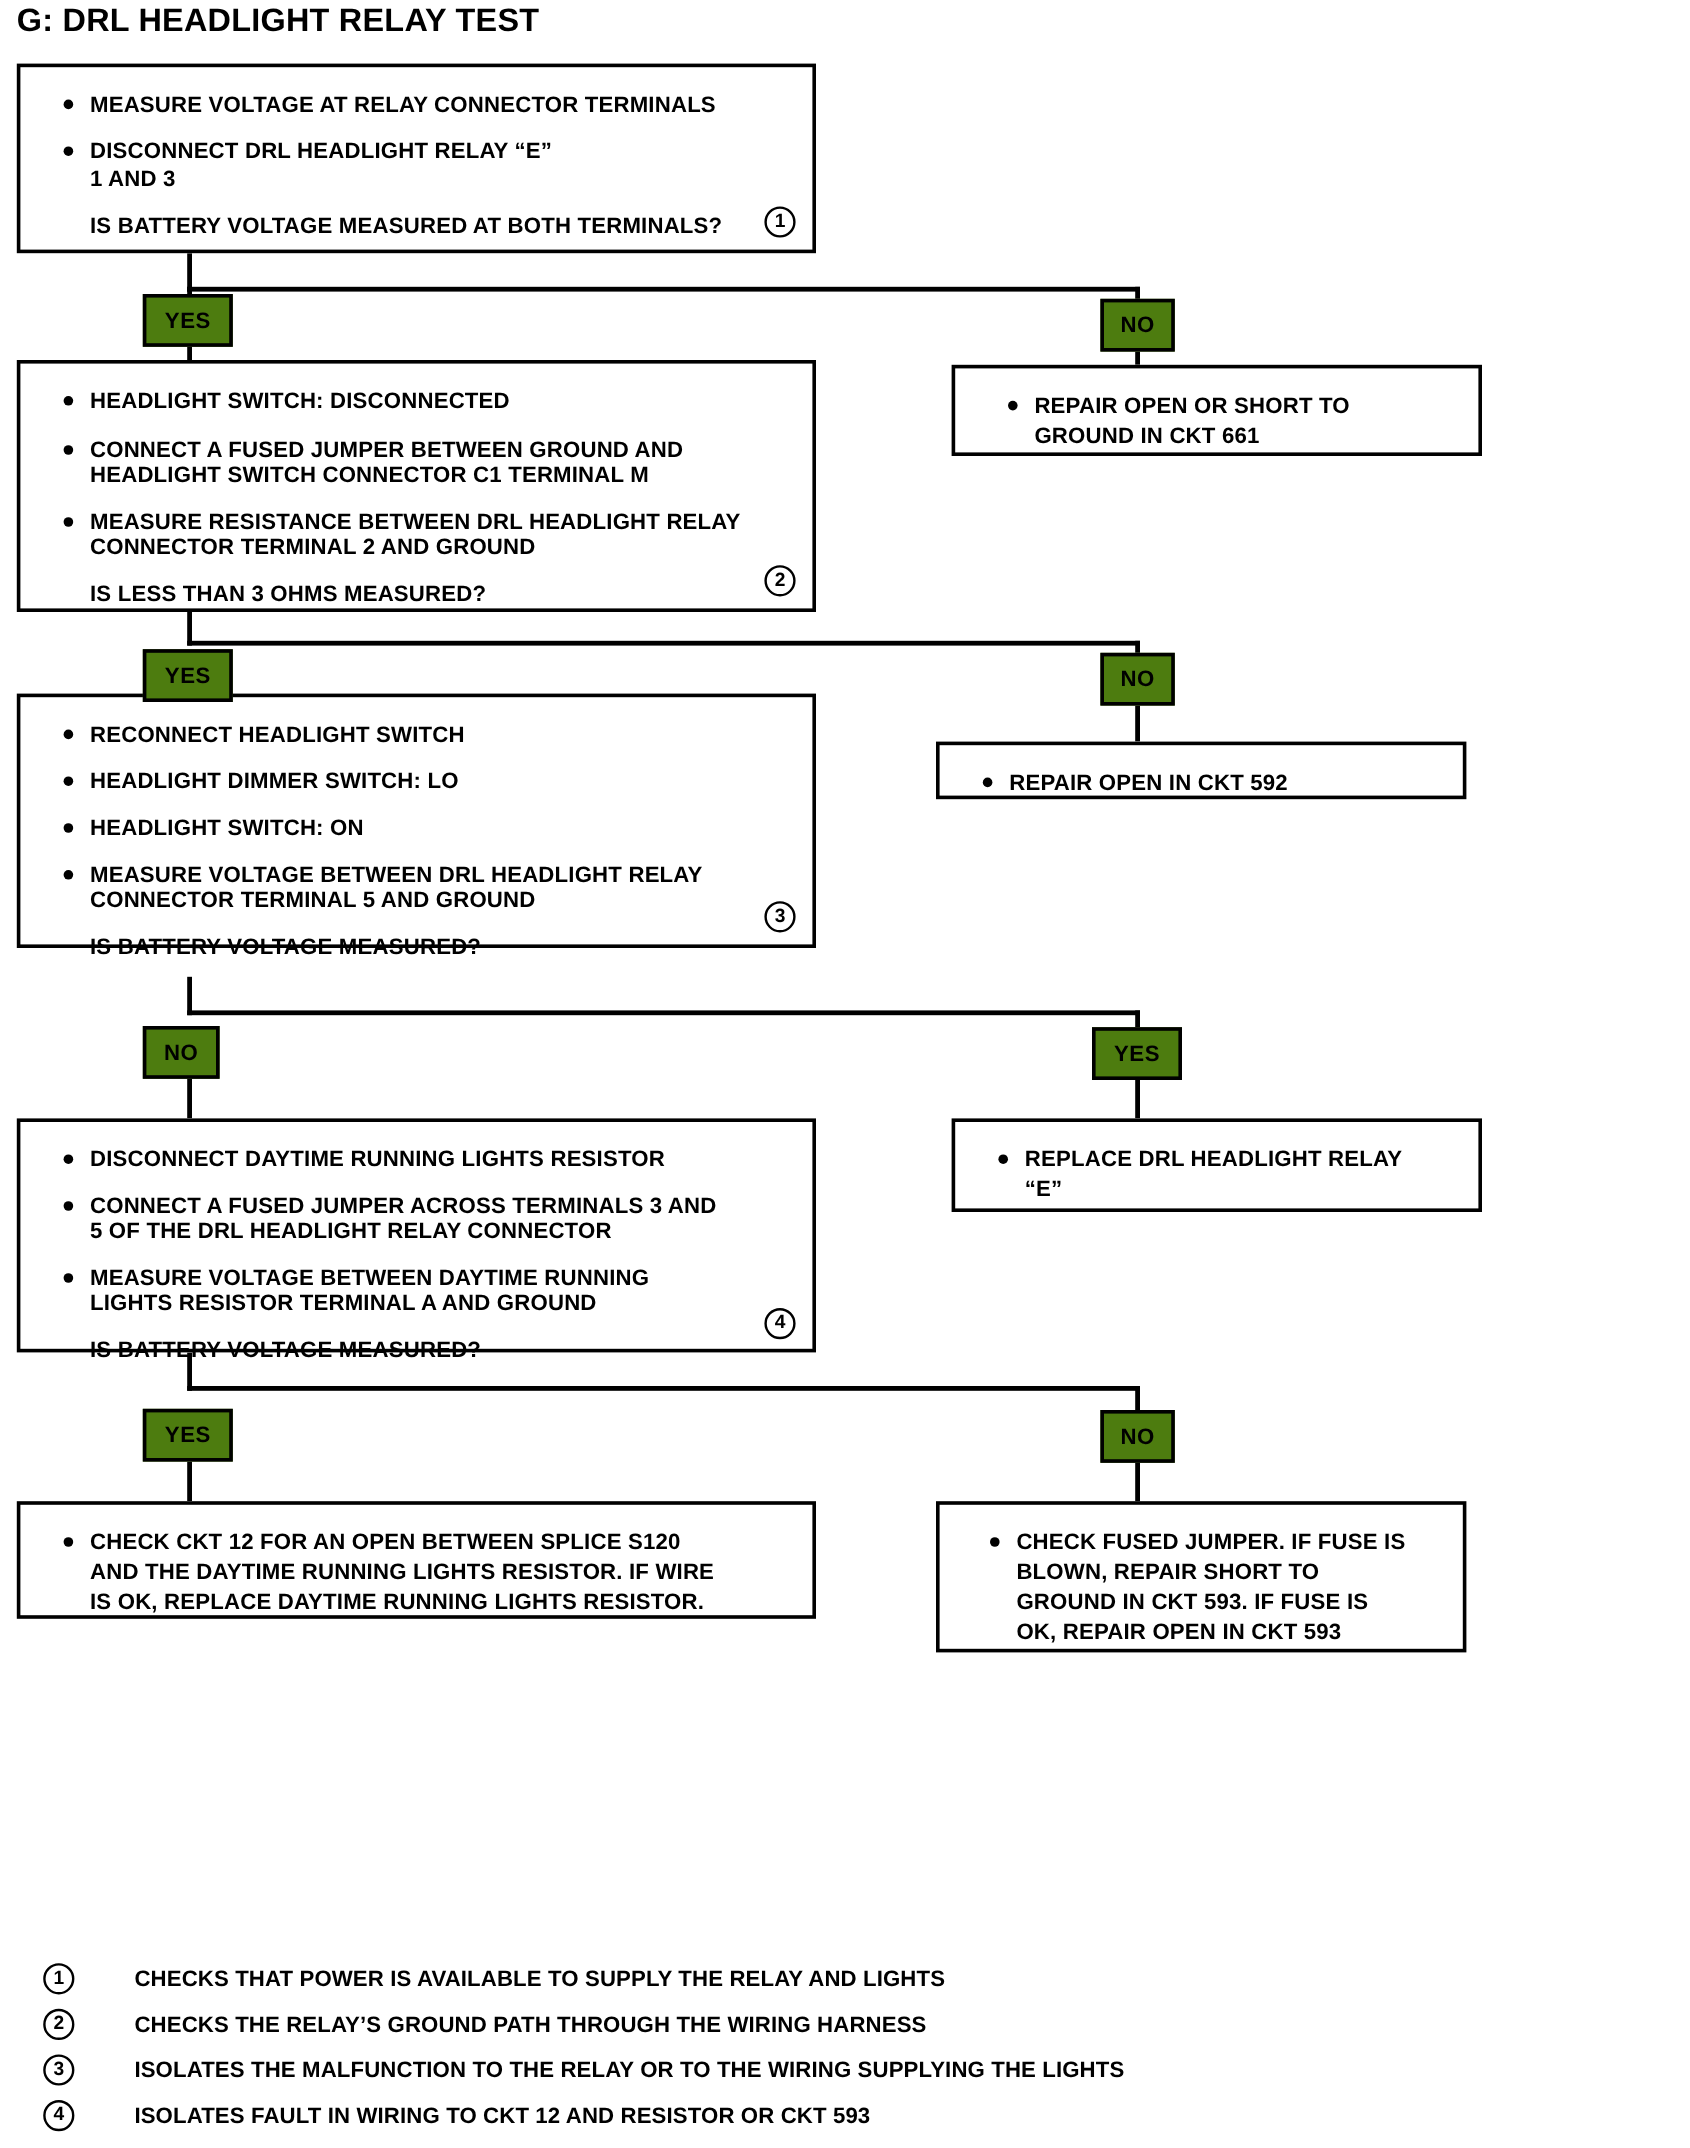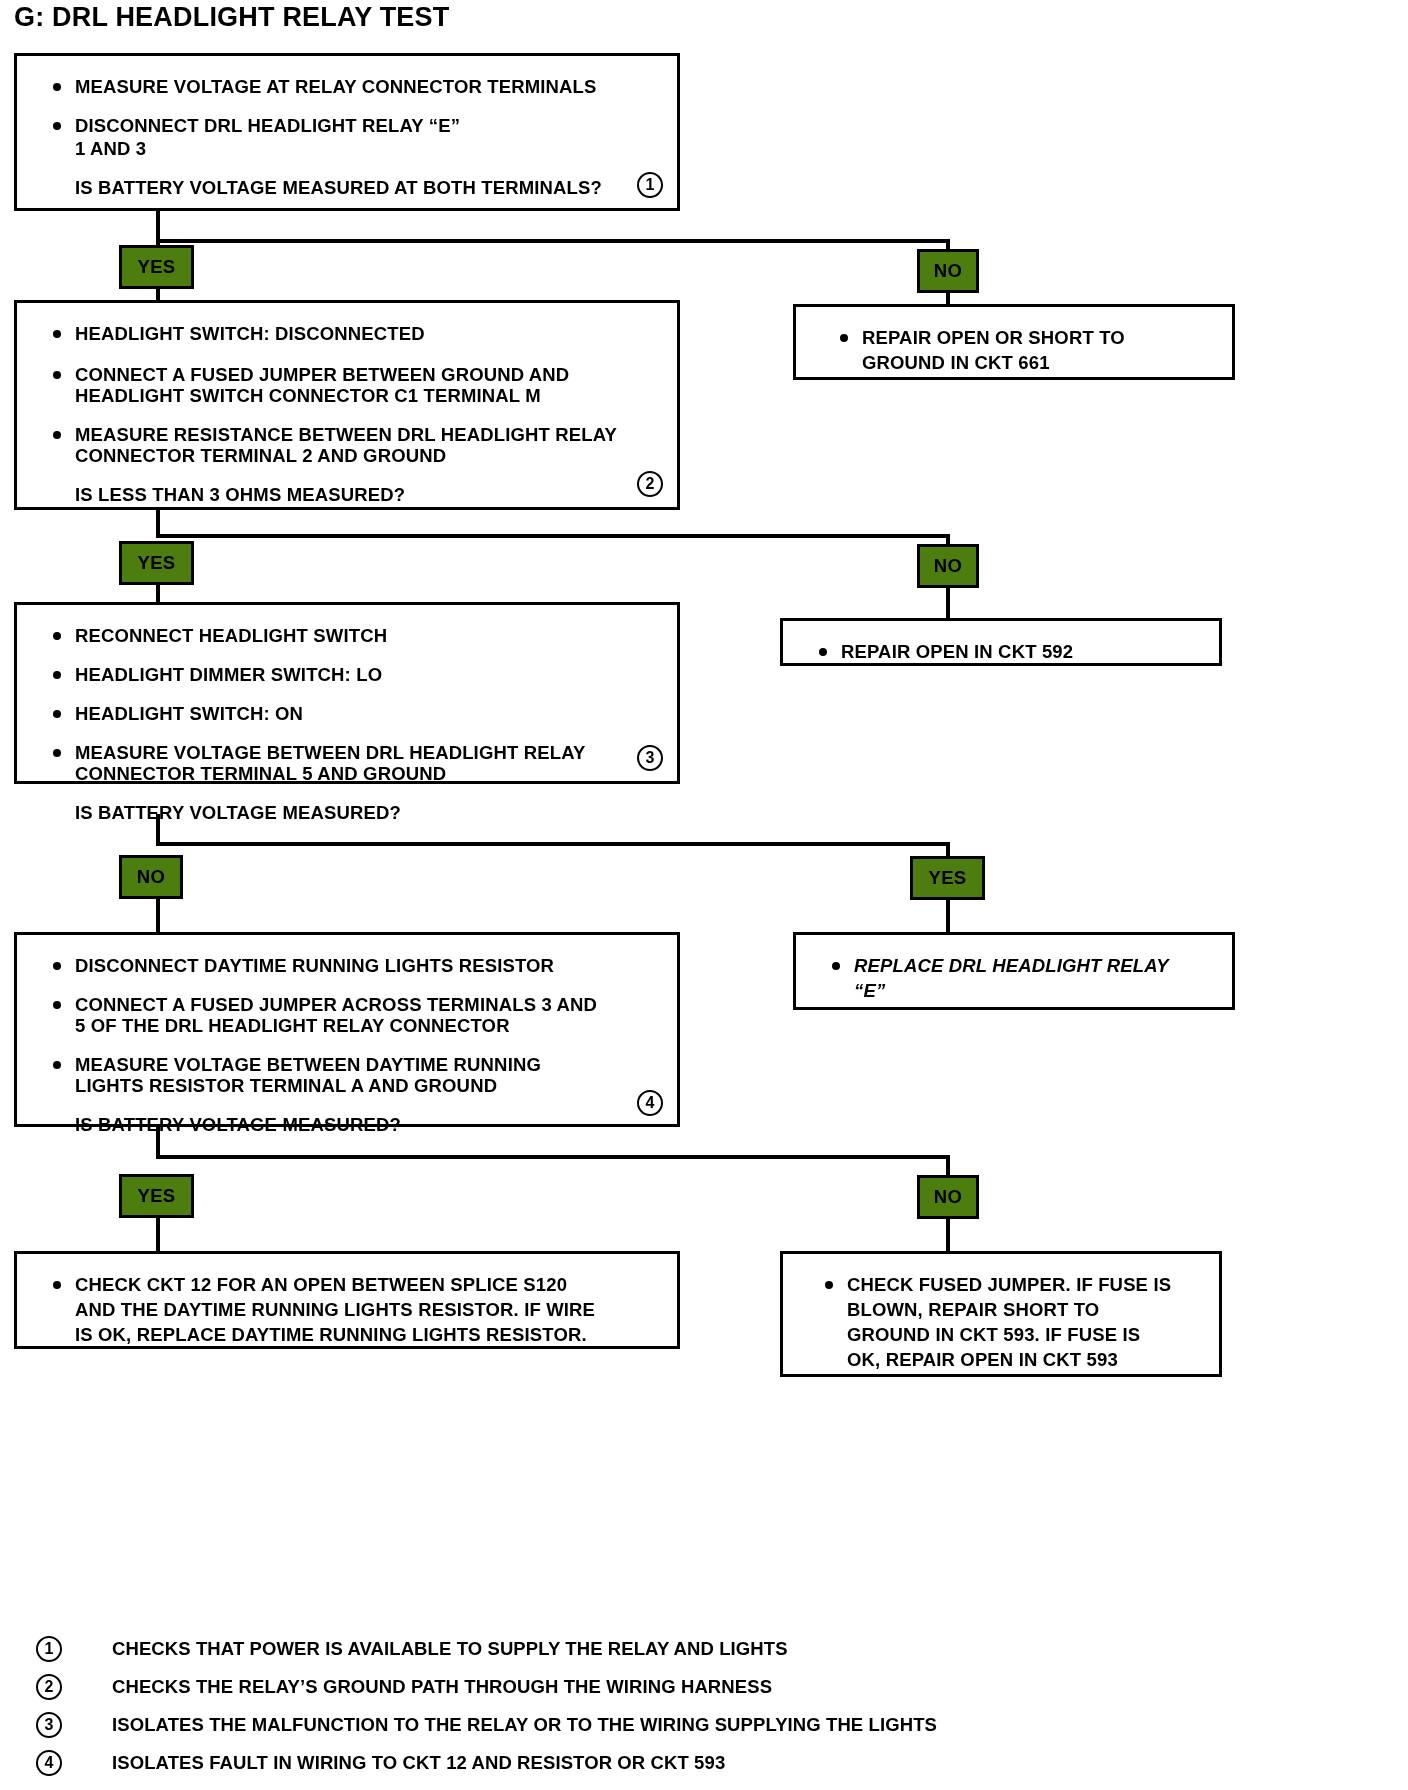--- a/index.html
+++ b/index.html
@@ -180,21 +180,21 @@
   <div class="ln lnv" style="left:156px; top:510px; height:28px;"></div>
   <div class="ln lnh" style="left:156px; top:534px; width:794px;"></div>
   <div class="ln lnv" style="left:946px; top:534px; height:10px;"></div>
 
   <div class="ynbox" style="left:119px; top:541px; width:75px; height:44px;">YES</div>
   <div class="ynbox" style="left:917px; top:544px; width:62px; height:44px;">NO</div>
 
   <div class="ln lnv" style="left:156px; top:585px; height:17px;"></div>
   <div class="ln lnv" style="left:946px; top:588px; height:30px;"></div>
 
-  <div class="box stepbox" style="left:14px; top:602px; width:666px; height:182px;">
+  <div class="box stepbox" style="left:14px; top:578px; width:666px; height:212px;">
     <div class="blt tight">RECONNECT HEADLIGHT SWITCH</div>
     <div class="blt tight">HEADLIGHT DIMMER SWITCH: LO</div>
     <div class="blt tight">HEADLIGHT SWITCH: ON</div>
     <div class="blt tight">MEASURE VOLTAGE BETWEEN DRL HEADLIGHT RELAY</div>
     <div class="blt nb tight" style="margin-top:-18px;">CONNECTOR TERMINAL 5 AND GROUND</div>
     <div class="blt nb last">IS BATTERY VOLTAGE MEASURED?</div>
     <div class="circ" style="right:14px; bottom:10px;">3</div>
   </div>
 
   <div class="box actionbox" style="left:780px; top:618px; width:442px; height:48px;">
@@ -214,21 +214,21 @@
   <div class="box stepbox" style="left:14px; top:932px; width:666px; height:195px;">
     <div class="blt tight">DISCONNECT DAYTIME RUNNING LIGHTS RESISTOR</div>
     <div class="blt tight">CONNECT A FUSED JUMPER ACROSS TERMINALS 3 AND</div>
     <div class="blt nb tight" style="margin-top:-18px;">5 OF THE DRL HEADLIGHT RELAY CONNECTOR</div>
     <div class="blt tight">MEASURE VOLTAGE BETWEEN DAYTIME RUNNING</div>
     <div class="blt nb tight" style="margin-top:-18px;">LIGHTS RESISTOR TERMINAL A AND GROUND</div>
     <div class="blt nb last">IS BATTERY VOLTAGE MEASURED?</div>
     <div class="circ" style="right:14px; bottom:8px;">4</div>
   </div>
 
-  <div class="box actionbox" style="left:793px; top:932px; width:442px; height:78px;font-style:italic;">
+  <div class="box actionbox" style="left:793px; top:932px; width:442px; height:78px;">
     <div class="blt" style="margin-bottom:0;">REPLACE DRL HEADLIGHT RELAY</div>
     <div class="blt nb last">“E”</div>
   </div>
 
   <div class="ln lnv" style="left:156px; top:1127px; height:32px;"></div>
   <div class="ln lnh" style="left:156px; top:1155px; width:794px;"></div>
   <div class="ln lnv" style="left:946px; top:1155px; height:20px;"></div>
 
   <div class="ynbox" style="left:119px; top:1174px; width:75px; height:44px;">YES</div>
   <div class="ynbox" style="left:917px; top:1175px; width:62px; height:44px;">NO</div>

